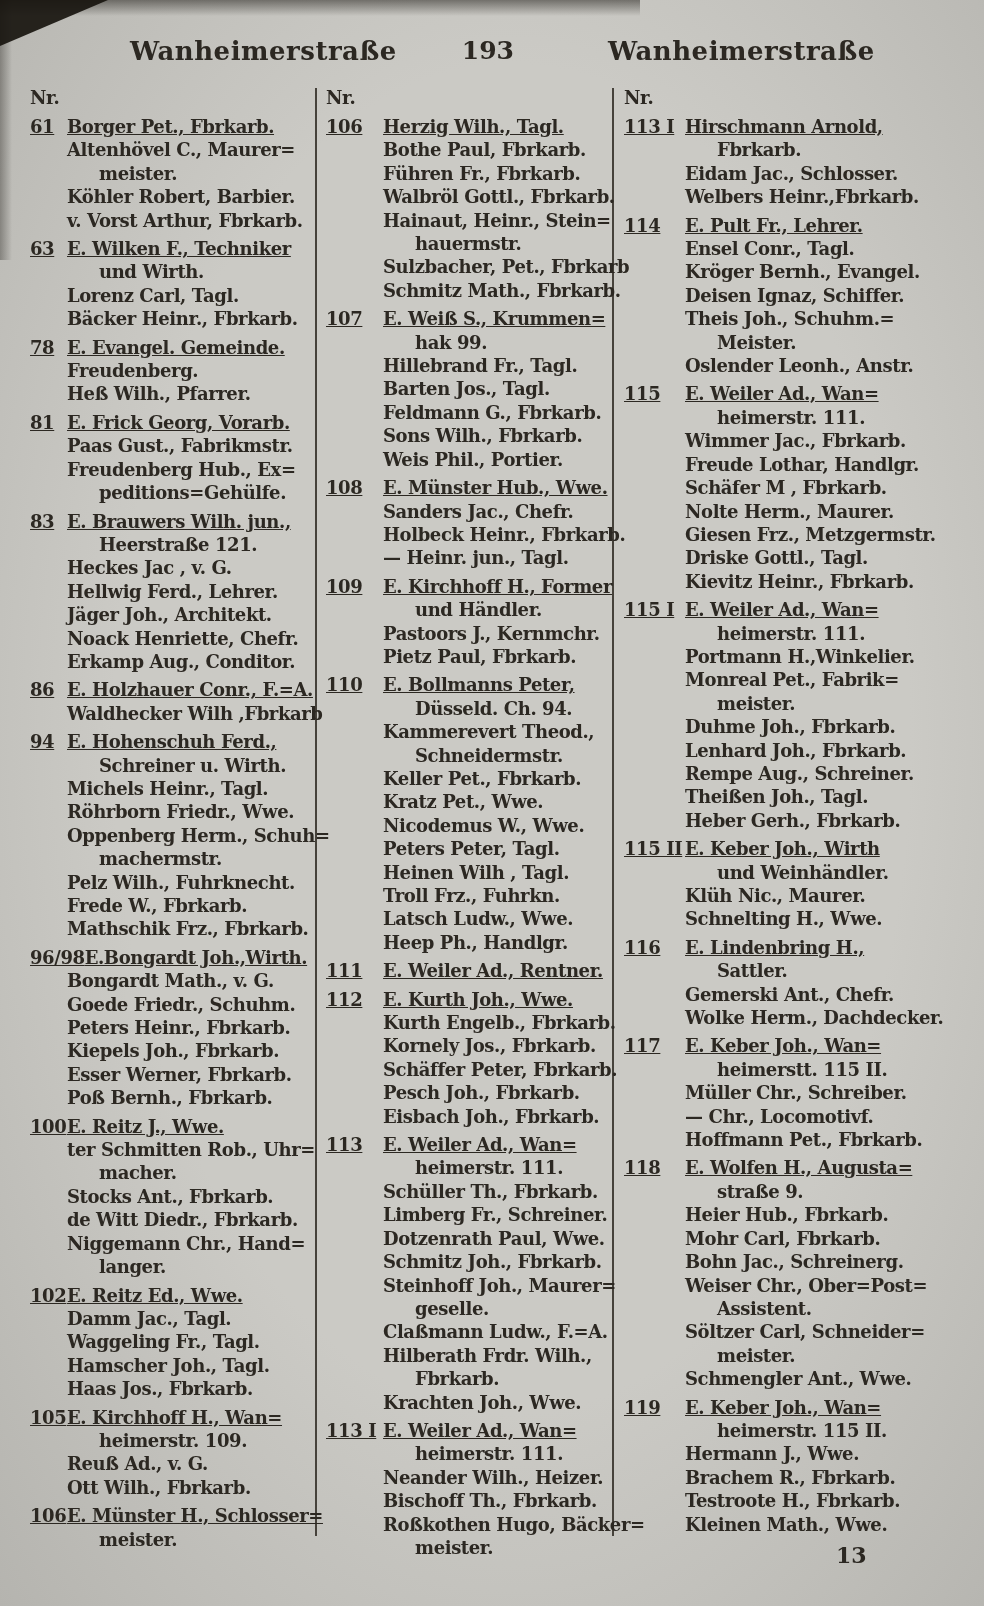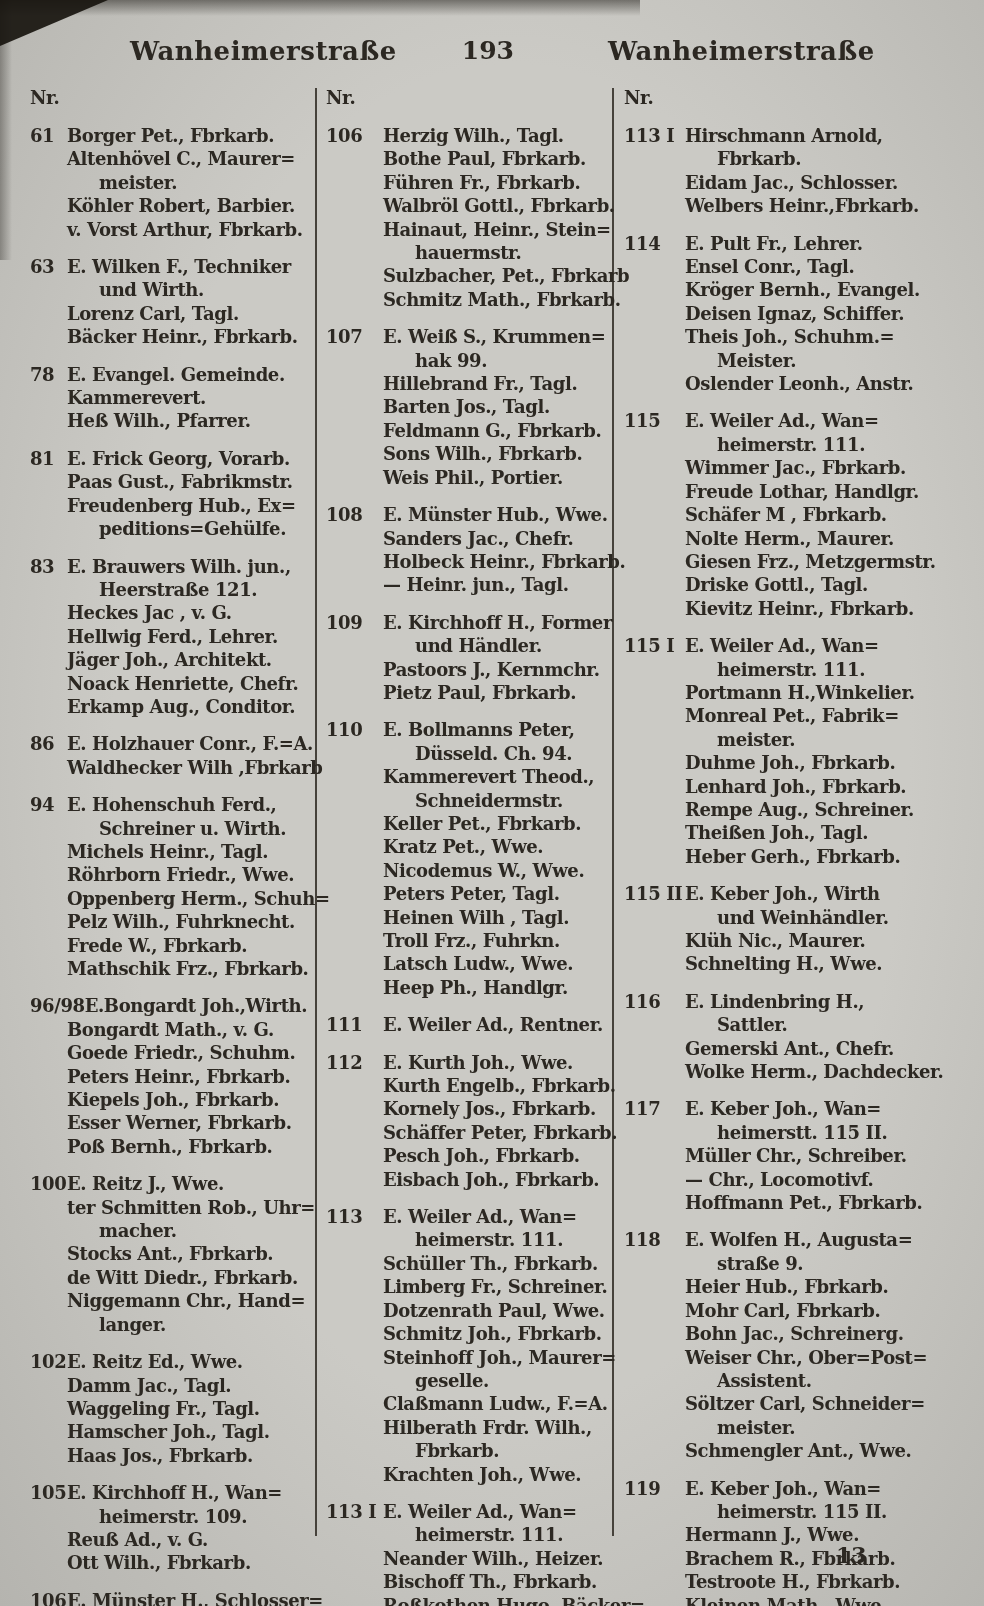--- a/index.html
+++ b/index.html
@@ -27,21 +27,21 @@
   .divider{position:absolute;top:88px;height:1448px;width:1.6px;background:#46423b;}
   .d1{left:315px;}
   .d2{left:612px;}
   
   .col{position:absolute;top:86px;font-size:18px;font-weight:700;letter-spacing:-.4px;}
   .c0{left:30px;width:284px;}
   .c1{left:326px;width:286px;}
   .c2{left:624px;width:330px;}
   .colhead{line-height:24px;font-weight:700;}
   .line{display:flex;line-height:23.4px;}
-  .line.entry{margin-top:14px;}
+  .line.entry{margin-top:5px;text-decoration:underline;}
   .num{flex:0 0 auto;white-space:nowrap;font-weight:700;}
   .c0 .num{min-width:37px;}
   .c1 .num{min-width:57px;}
   .c2 .num{min-width:61px;}
   .txt{white-space:nowrap;font-weight:700;}
   .txt.ind{padding-left:32px;}
   
   .sig{position:absolute;left:836px;top:1542px;font-size:22px;font-weight:700;}
 </style>
 </head>
@@ -98,21 +98,21 @@
       <div class="line">
         <span class="num"></span>
         <span class="txt">Bäcker Heinr., Fbrkarb.</span>
       </div>
       <div class="line entry">
         <span class="num">78</span>
         <span class="txt">E. Evangel. Gemeinde.</span>
       </div>
       <div class="line">
         <span class="num"></span>
-        <span class="txt">Kammerevert.</span>
+        <span class="txt">Freudenberg.</span>
       </div>
       <div class="line">
         <span class="num"></span>
         <span class="txt">Heß Wilh., Pfarrer.</span>
       </div>
       <div class="line entry">
         <span class="num">81</span>
         <span class="txt">E. Frick Georg, Vorarb.</span>
       </div>
       <div class="line">
@@ -175,20 +175,24 @@
         <span class="num"></span>
         <span class="txt">Michels Heinr., Tagl.</span>
       </div>
       <div class="line">
         <span class="num"></span>
         <span class="txt">Röhrborn Friedr., Wwe.</span>
       </div>
       <div class="line">
         <span class="num"></span>
         <span class="txt">Oppenberg Herm., Schuh=</span>
+      </div>
+      <div class="line">
+        <span class="num"></span>
+        <span class="txt ind">machermstr.</span>
       </div>
       <div class="line">
         <span class="num"></span>
         <span class="txt">Pelz Wilh., Fuhrknecht.</span>
       </div>
       <div class="line">
         <span class="num"></span>
         <span class="txt">Frede W., Fbrkarb.</span>
       </div>
       <div class="line">

